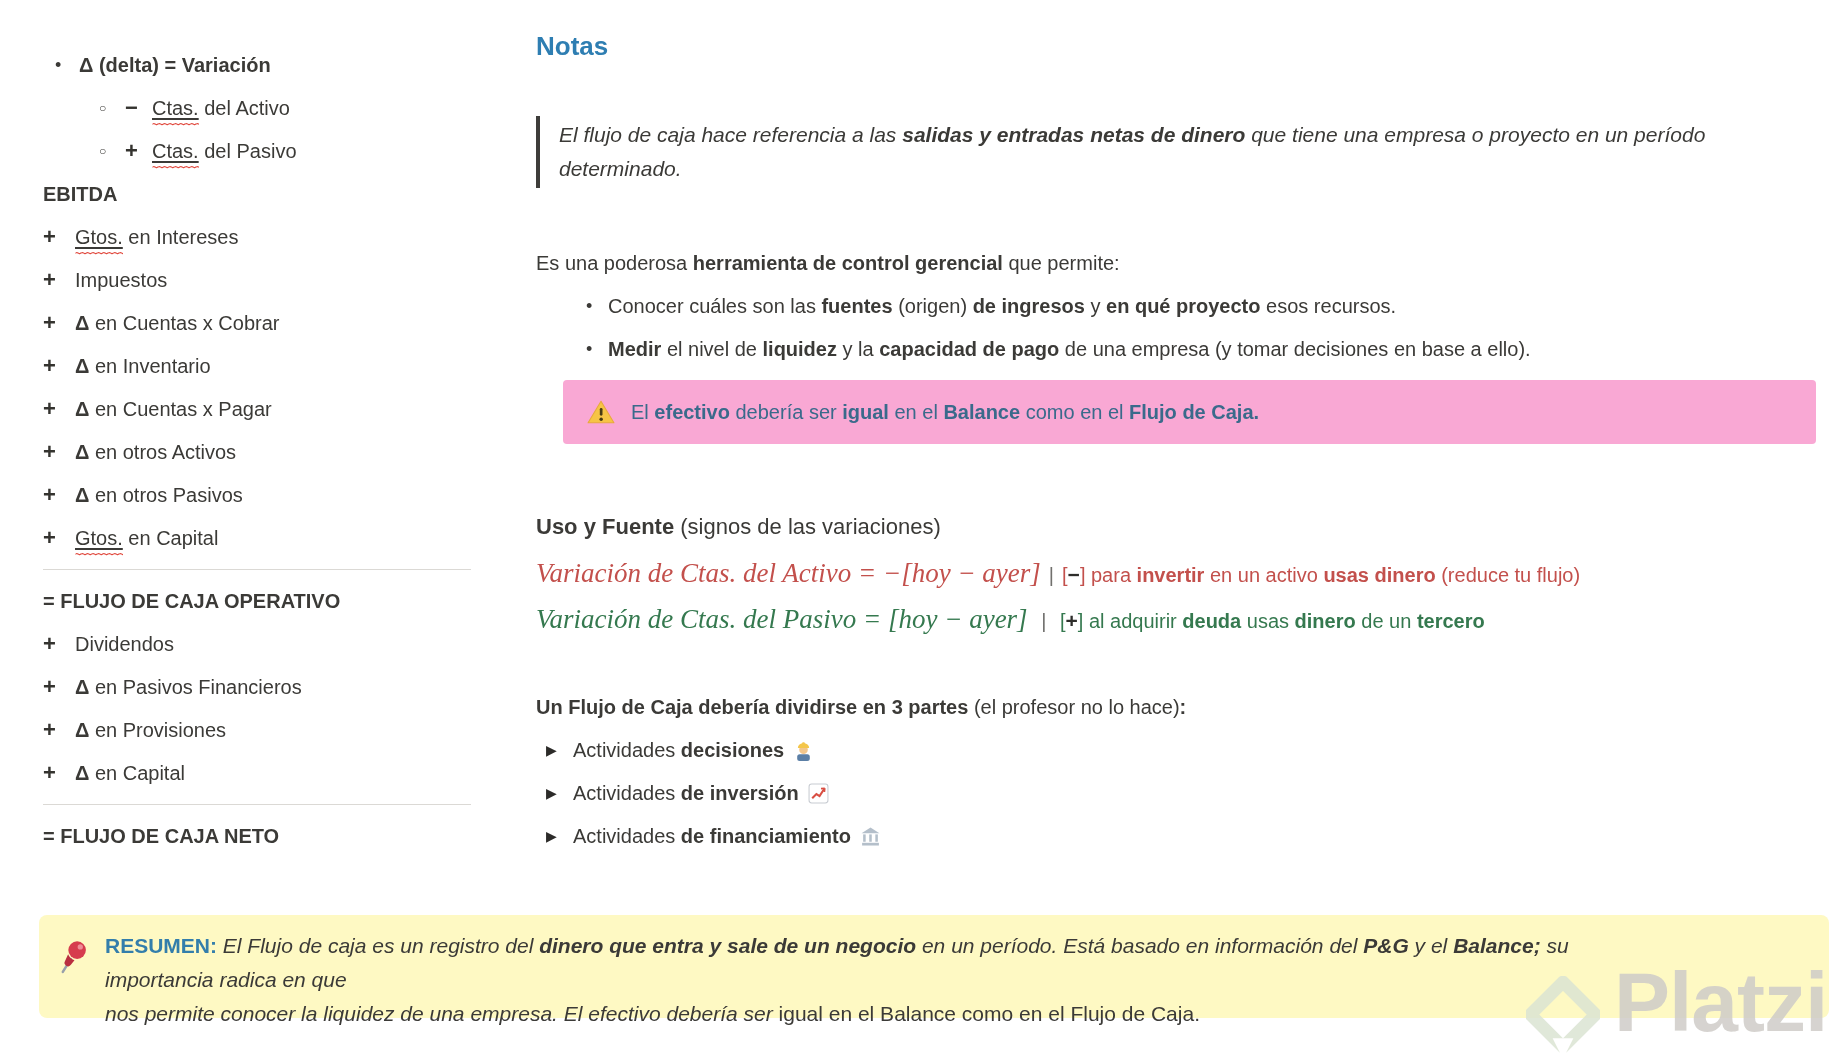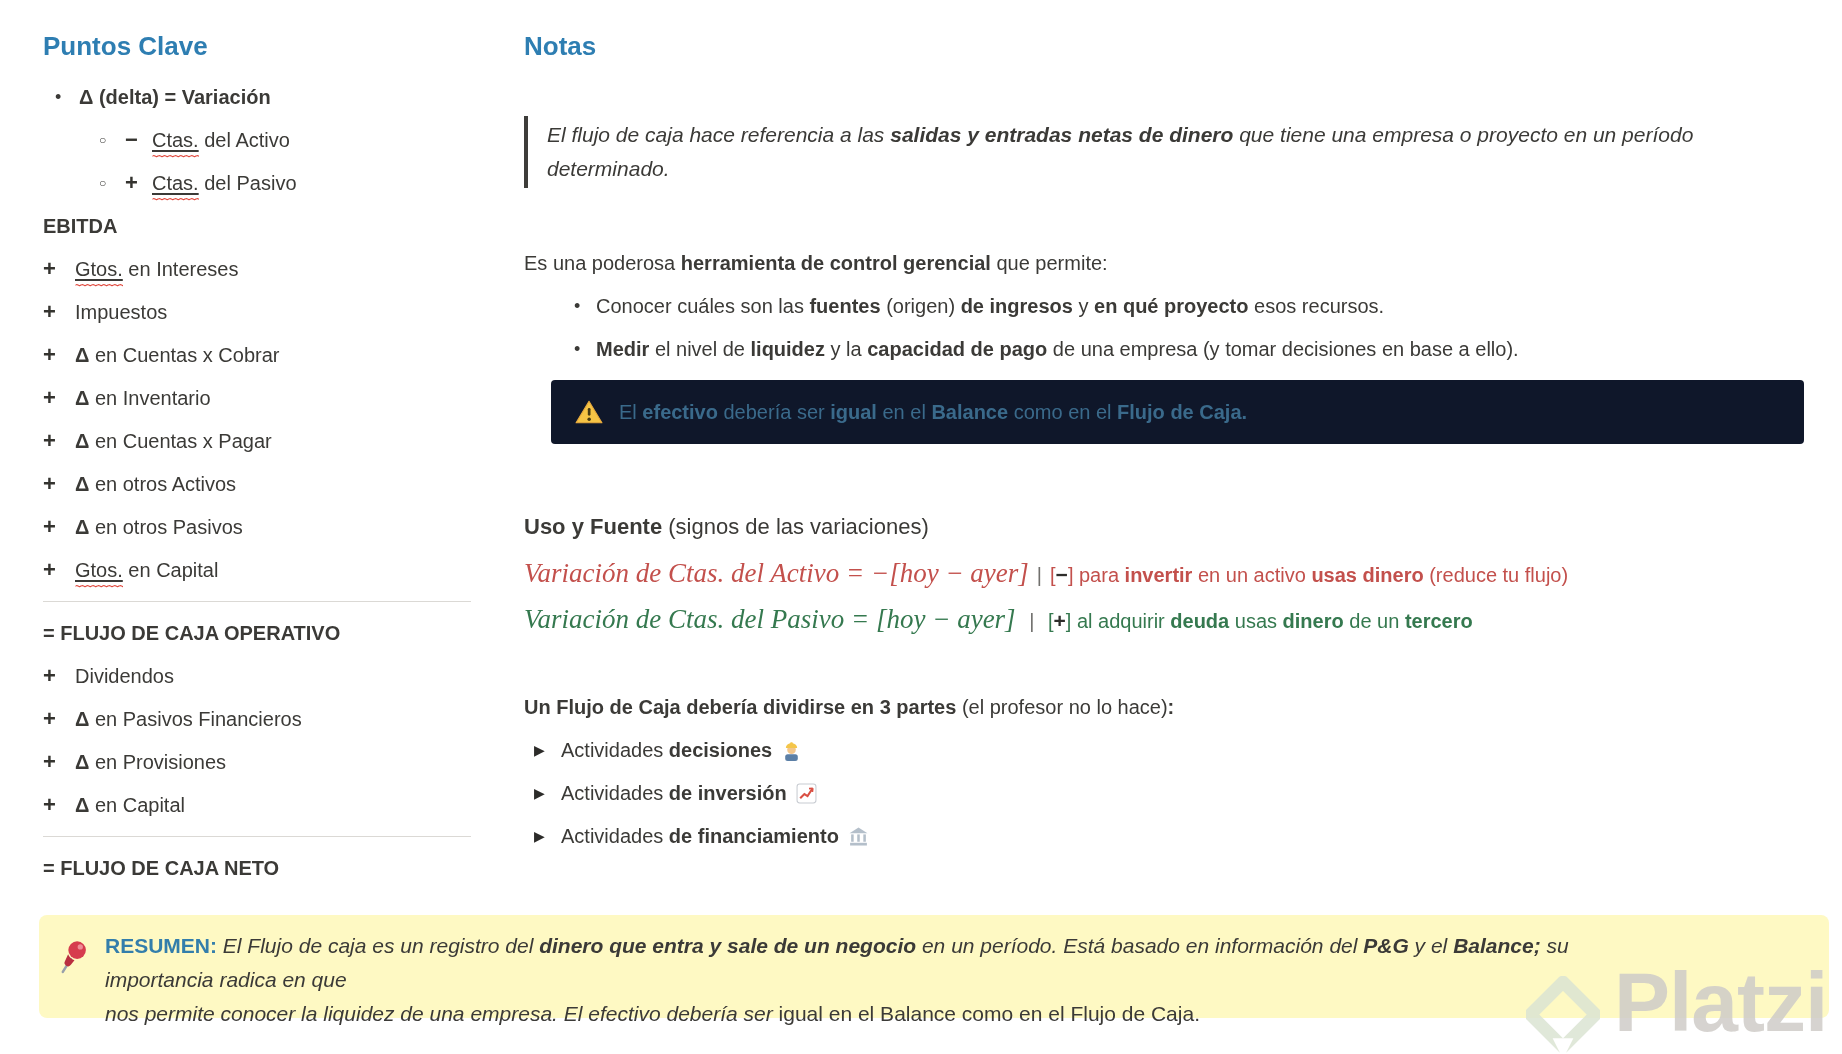--- a/index.html
+++ b/index.html
@@ -20,28 +20,28 @@
   .l-divider{height:1px;background:#dbd9d5;margin:16px 0;width:428px;}
 
   
   .sg-miss{position:relative;display:inline-block;text-decoration:underline;
            text-decoration-thickness:1.5px;text-underline-offset:3px;}
   .sg-miss::after{content:"~~~~~~~~~~";position:absolute;left:0;bottom:-9px;width:100%;
            overflow:hidden;white-space:nowrap;color:#e0473c;font-size:11px;line-height:8px;
            height:9px;letter-spacing:-1px;font-style:normal;font-weight:700;}
 
   
-  .right-col{position:absolute;left:524px;top:30px;width:1300px;}
+  .right-col{position:absolute;left:536px;top:30px;width:1300px;}
   .quote{margin:54px 0 0 0;border-left:4px solid #3e3d3a;padding:2px 0 2px 19px;
          font-style:italic;font-size:21px;line-height:34px;width:1240px;}
   .intro{margin:60px 0 0 0;font-size:20px;line-height:30px;}
   .n-bullet{display:flex;align-items:center;height:30px;margin-top:13px;font-size:20px;}
   .n-bullet .n-dot{width:22px;margin-left:50px;font-size:18px;}
   .bullets{margin-top:12px;}
-  .callout{margin:16px 0 0 27px;width:1253px;height:64px;background:#0f172a;border-radius:4px;
+  .callout{margin:16px 0 0 27px;width:1253px;height:64px;background:#f9a8d4;border-radius:4px;
            display:flex;align-items:center;color:#3a6a8b;font-size:20px;}
   .warn-icon{margin:0 16px 0 24px;display:inline-flex;}
   .uso{margin:68px 0 0 0;font-size:22px;line-height:30px;}
   .math-line{margin-top:12px;font-size:20px;line-height:38px;white-space:nowrap;}
   .math-line + .math-line{margin-top:6px;}
   .math-red{color:#c3504c;}
   .math-green{color:#35794f;}
   .division{margin:52px 0 0 0;font-size:20px;line-height:30px;}
   .toggles{margin-top:12px;}
   .t-row{display:flex;align-items:center;height:30px;margin-top:13px;font-size:20px;cursor:pointer;}
@@ -69,21 +69,20 @@
   .wm-logo{display:inline-block;margin-top:14px;opacity:0.85;}
   .wm-text{font-size:84px;line-height:80px;font-weight:600;color:#cfccc8;opacity:0.85;
            letter-spacing:-1px;margin-left:14px;white-space:nowrap;text-align:right;}
 </style>
 </head>
 <body>
 
 <div class="page">
 
   <section class="left-col">
-    <h2 class="sec-title">Puntos Clave</h2>
     <div id="left-list">
         <div class="l-row first">
           <span class="l-dot">•</span>
           <span class="l-text"><span class="sg-b">Δ </span><span class="sg-b sg-i">(delta)</span><span class="sg-b"> = Variación</span></span>
         </div>
         <div class="l-row">
           <span class="l-circ">○</span>
           <span class="l-sign">−</span>
           <span class="l-text"><span class="sg-miss">Ctas.</span><span> del Activo</span></span>
         </div>

